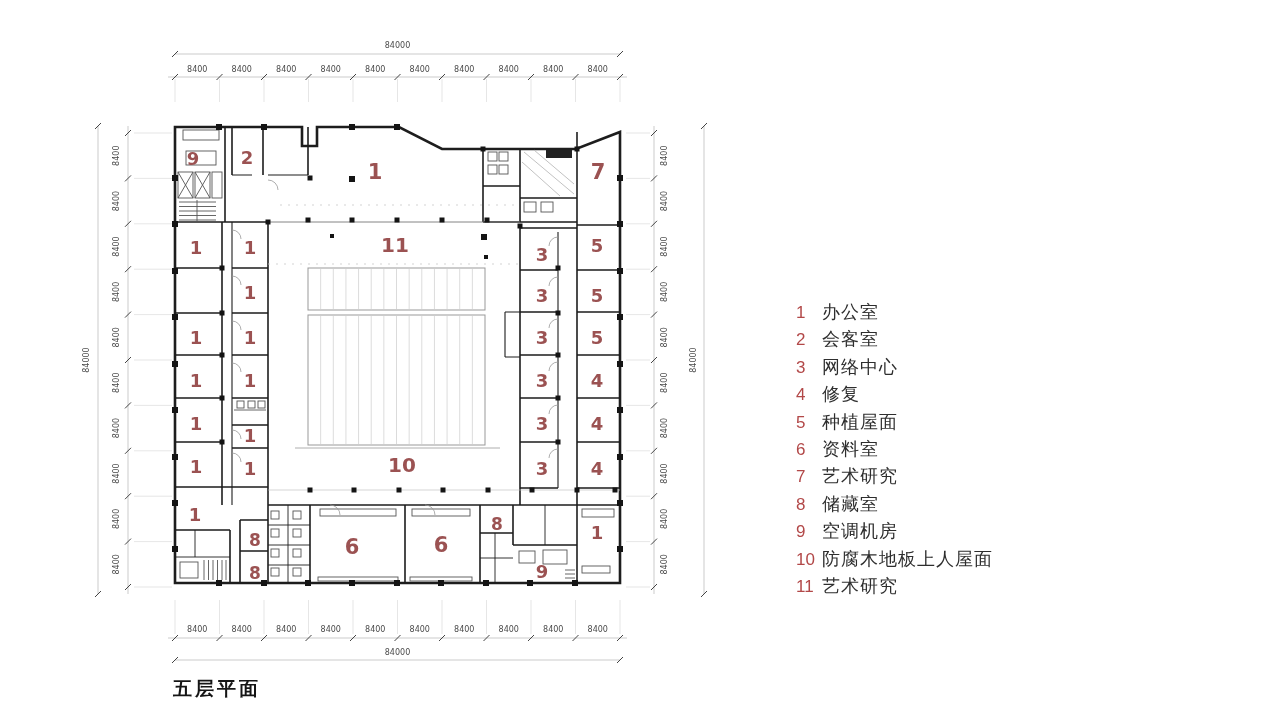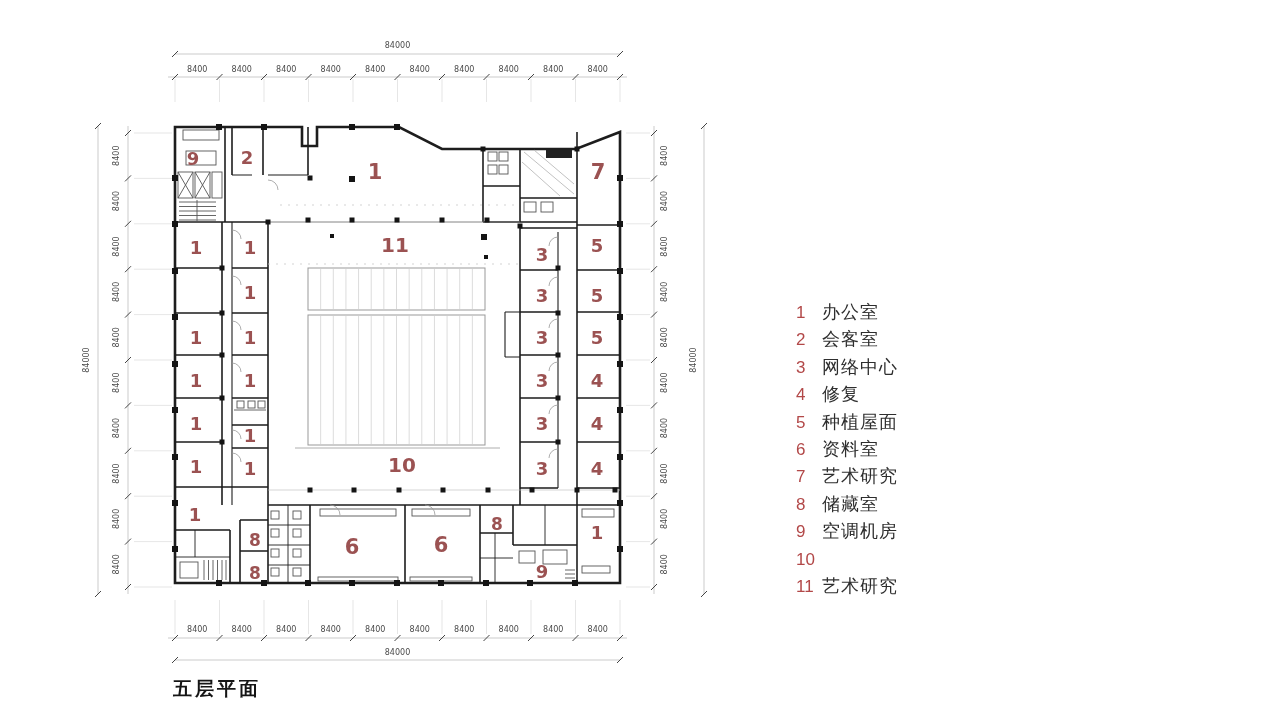--- a/index.html
+++ b/index.html
@@ -428,20 +428,21 @@
       <div class="legend-row">
         <span class="legend-num">8</span>
         <span class="legend-label">储藏室</span>
       </div>
       <div class="legend-row">
         <span class="legend-num">9</span>
         <span class="legend-label">空调机房</span>
       </div>
       <div class="legend-row">
         <span class="legend-num">10</span>
+        <span class="legend-label">防腐木地板上人屋面</span>
       </div>
       <div class="legend-row">
         <span class="legend-num">11</span>
         <span class="legend-label">艺术研究</span>
       </div>
     </div>
 
   <div id="plan-title">五层平面</div>
 </div>
 

